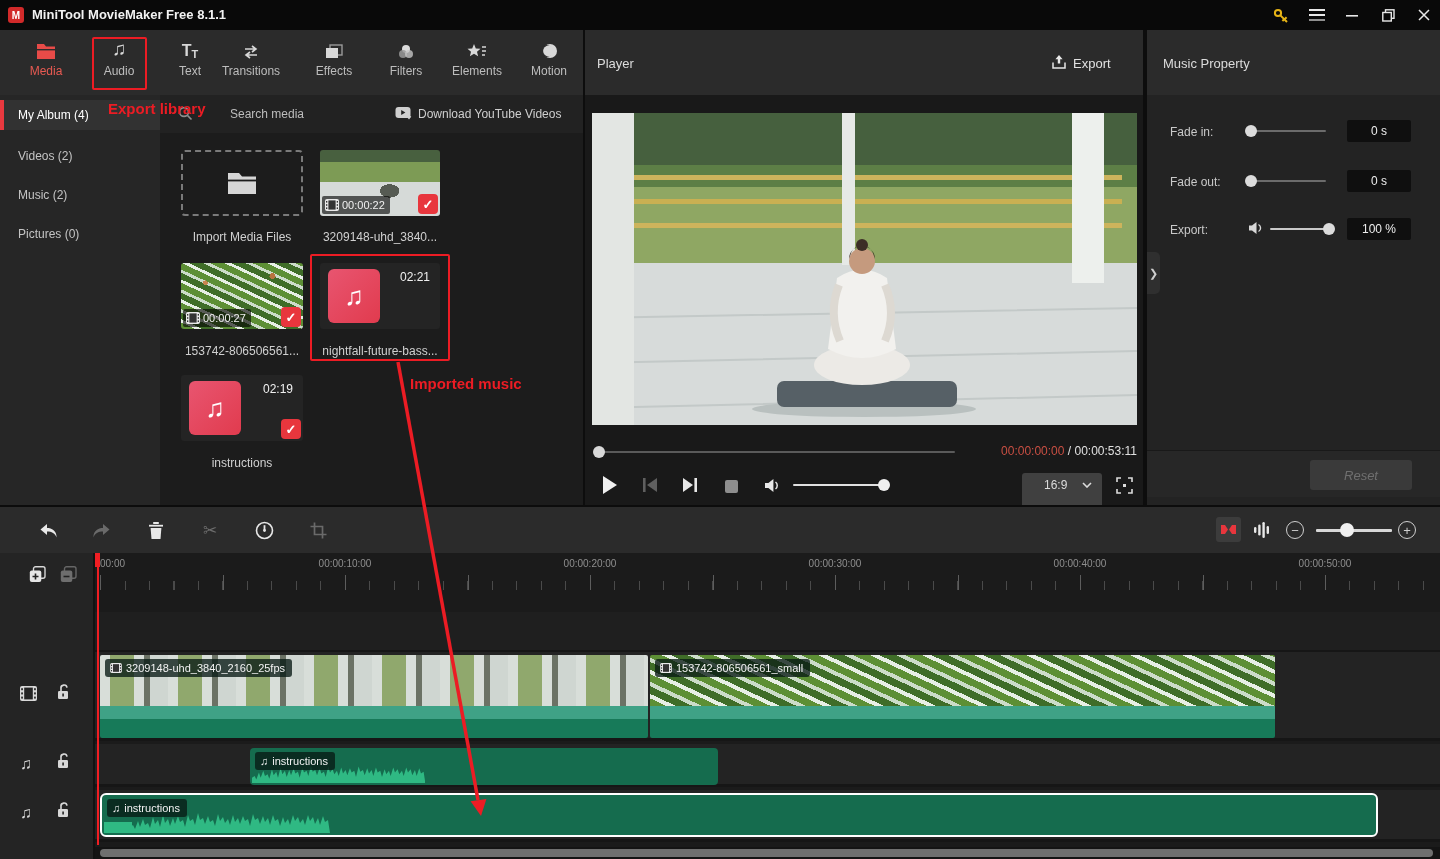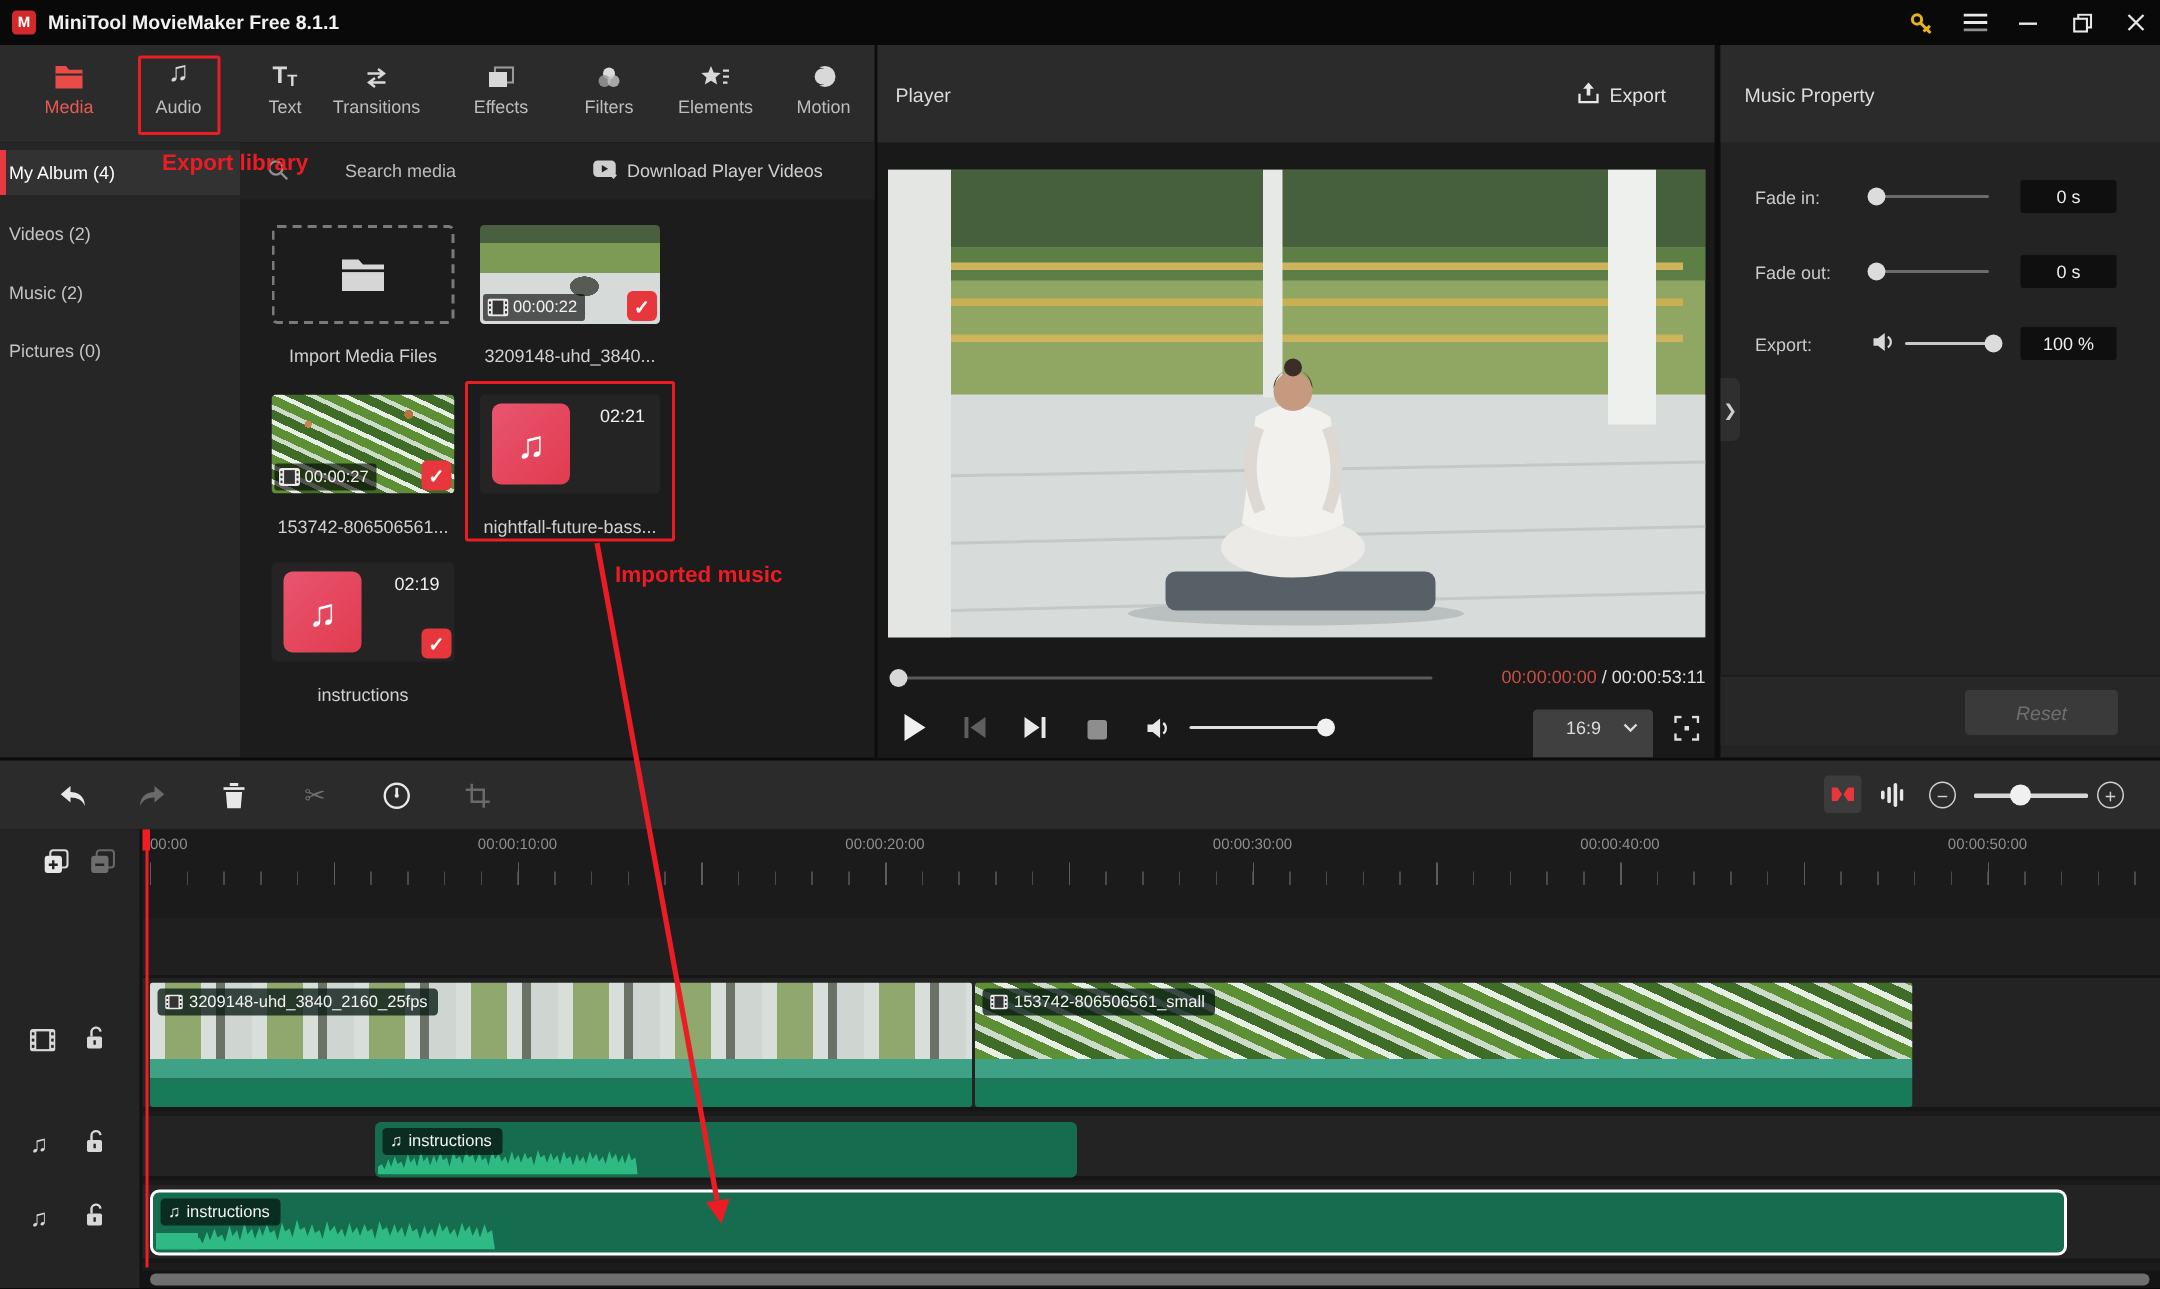--- a/index.html
+++ b/index.html
@@ -12,21 +12,21 @@
   
   .titlebar { position:absolute; left:0; top:0; width:1440px; height:30px; background:#090909; }
   .wintitle { position:absolute; left:32px; top:7px; font-size:13px; font-weight:bold; color:#f2f2f2; }
   .winbtn { position:absolute; top:4px; width:22px; height:22px; display:flex; align-items:center; justify-content:center; color:#e8e8e8; font-size:13px; }
   
   .tab { position:absolute; top:36px; height:56px; display:flex; flex-direction:column; align-items:center; justify-content:flex-start; }
   .tab .ic { height:24px; display:flex; align-items:flex-end; justify-content:center; }
   .tab .lb { margin-top:4px; font-size:12px; color:#bdbdbd; }
   .tab.active .lb { color:#e85a52; }
   
-  .albumrow { position:absolute; left:0; width:160px; height:30px; display:flex; align-items:center; padding-left:6px; font-size:12px; color:#c4c4c4; }
+  .albumrow { position:absolute; left:0; width:160px; height:30px; display:flex; align-items:center; padding-left:18px; font-size:12px; color:#c4c4c4; }
   .albumrow.active { background:#323232; color:#fff; }
   .albumrow.active::before { content:""; position:absolute; left:0; top:0; width:4px; height:100%; background:#e8393f; }
   
   .tile-label { position:absolute; font-size:12px; color:#d0d0d0; text-align:center; white-space:nowrap; overflow:hidden; }
   .checkbadge { position:absolute; right:2px; bottom:2px; width:20px; height:20px; background:#e8363d; border-radius:4px; color:#fff; font-size:13px; font-weight:bold; display:flex; align-items:center; justify-content:center; }
   .durbadge { position:absolute; left:2px; bottom:2px; height:18px; background:rgba(0,0,0,.62); border-radius:2px; display:flex; align-items:center; gap:3px; padding:0 5px 0 3px; font-size:11px; color:#f0f0f0; }
   .musictile { position:absolute; background:#242424; border-radius:3px; }
   .musicsq { position:absolute; left:8px; top:6px; width:52px; height:54px; border-radius:6px; background:linear-gradient(135deg,#e85570,#e13b4e); color:#fff; font-size:26px; display:flex; align-items:center; justify-content:center; }
   .dur-top { position:absolute; right:10px; top:7px; font-size:12px; color:#f0f0f0; }
   
@@ -177,21 +177,21 @@
           </svg>
       </span>
       <span class="abs f12" style="left:38px;top:12px;color:#bdbdbd;margin-left:32px;">Search media</span>
       <span class="abs" style="left:235px;top:11px;">
         <svg width="18" height="14" viewBox="0 0 18 14">
             <rect x="0.5" y="1" width="15" height="11" rx="3" fill="#cfcfcf"></rect>
             <path d="M6.2 4 L10.4 6.5 6.2 9 Z" fill="#222"></path>
             <path d="M14 8 v4 M12.3 10.3 l1.7 1.9 1.7-1.9" stroke="#cfcfcf" stroke-width="1.6" fill="none"></path>
           </svg>
       </span>
-      <span class="abs f12" style="left:258px;top:12px;color:#cfcfcf;">Download Player Videos</span>
+      <span class="abs f12" style="left:258px;top:12px;color:#cfcfcf;">Download YouTube Videos</span>
     </div>
 
     <div class="abs" style="left:21px;top:55px;width:122px;height:66px;border:2px dashed #7a7a7a;border-radius:4px;display:flex;align-items:center;justify-content:center;">
       <span>
           <svg width="30" height="24" viewBox="0 0 30 24">
             <path d="M1 2 h11 l3 3.4 h14 V23 H1 Z" fill="#d6d6d6"></path>
             <rect x="1" y="8.6" width="28" height="1.8" fill="#1c1c1c"></rect>
           </svg>
         </span>
     </div>

